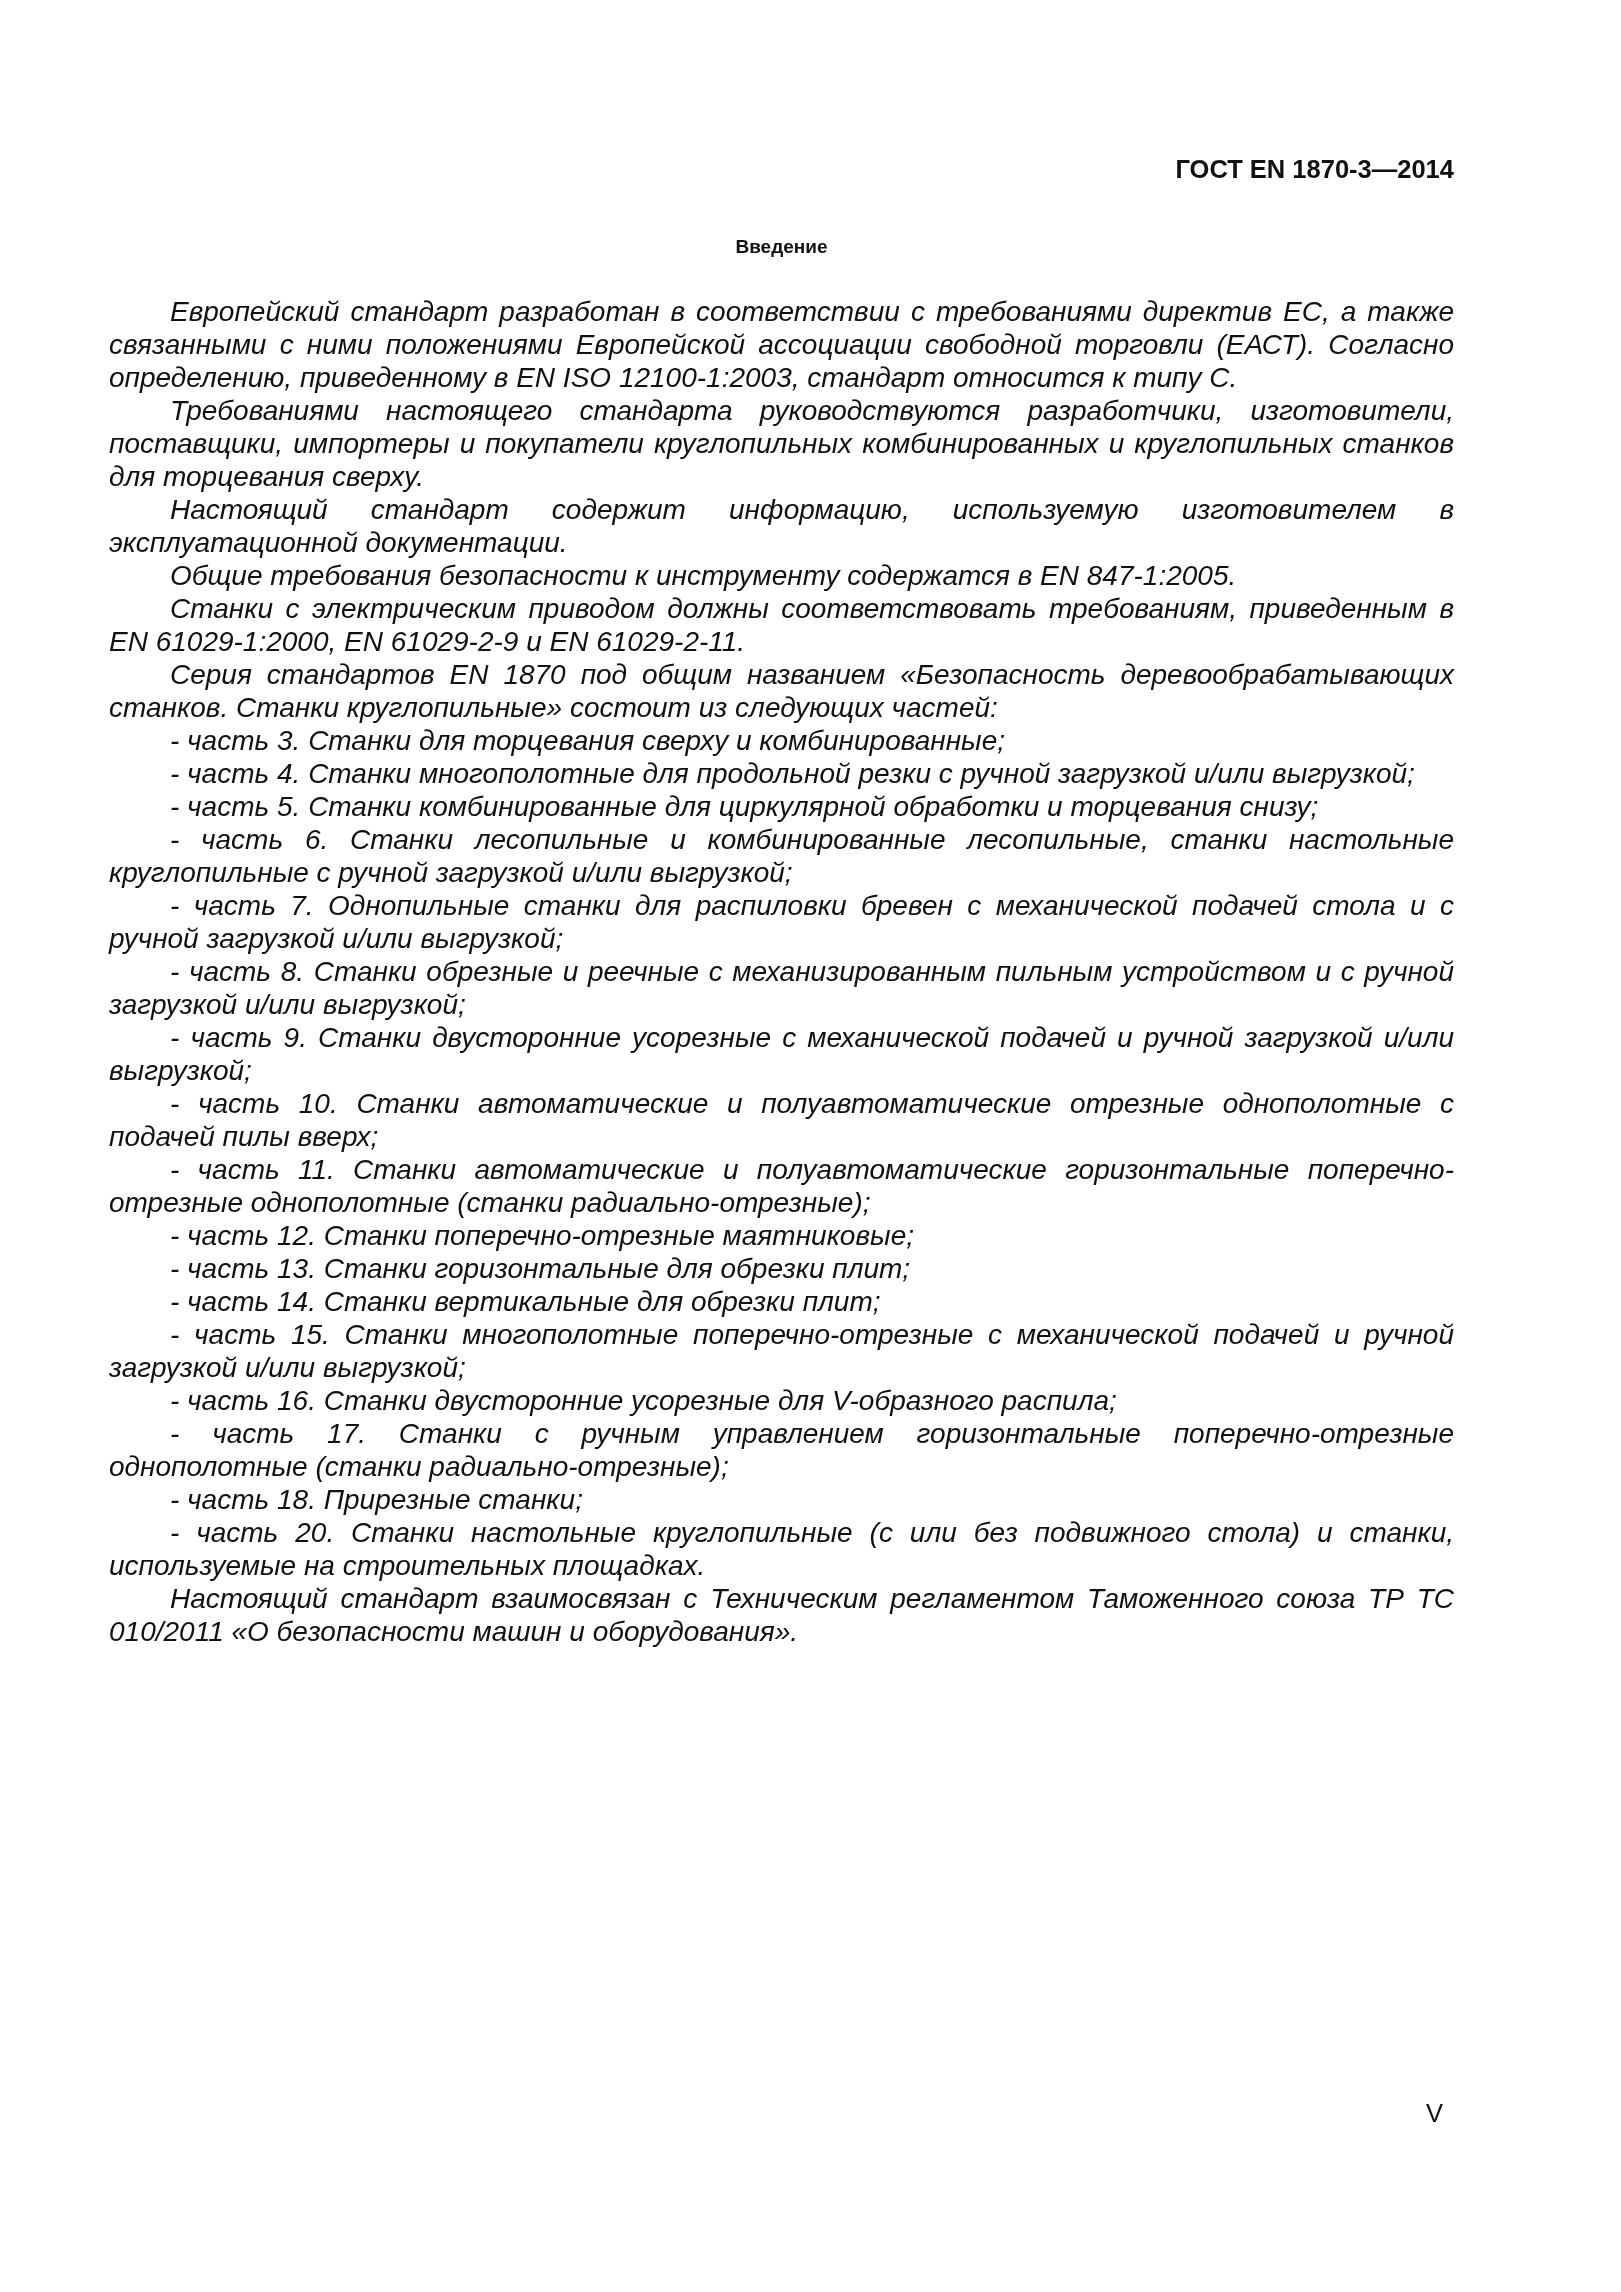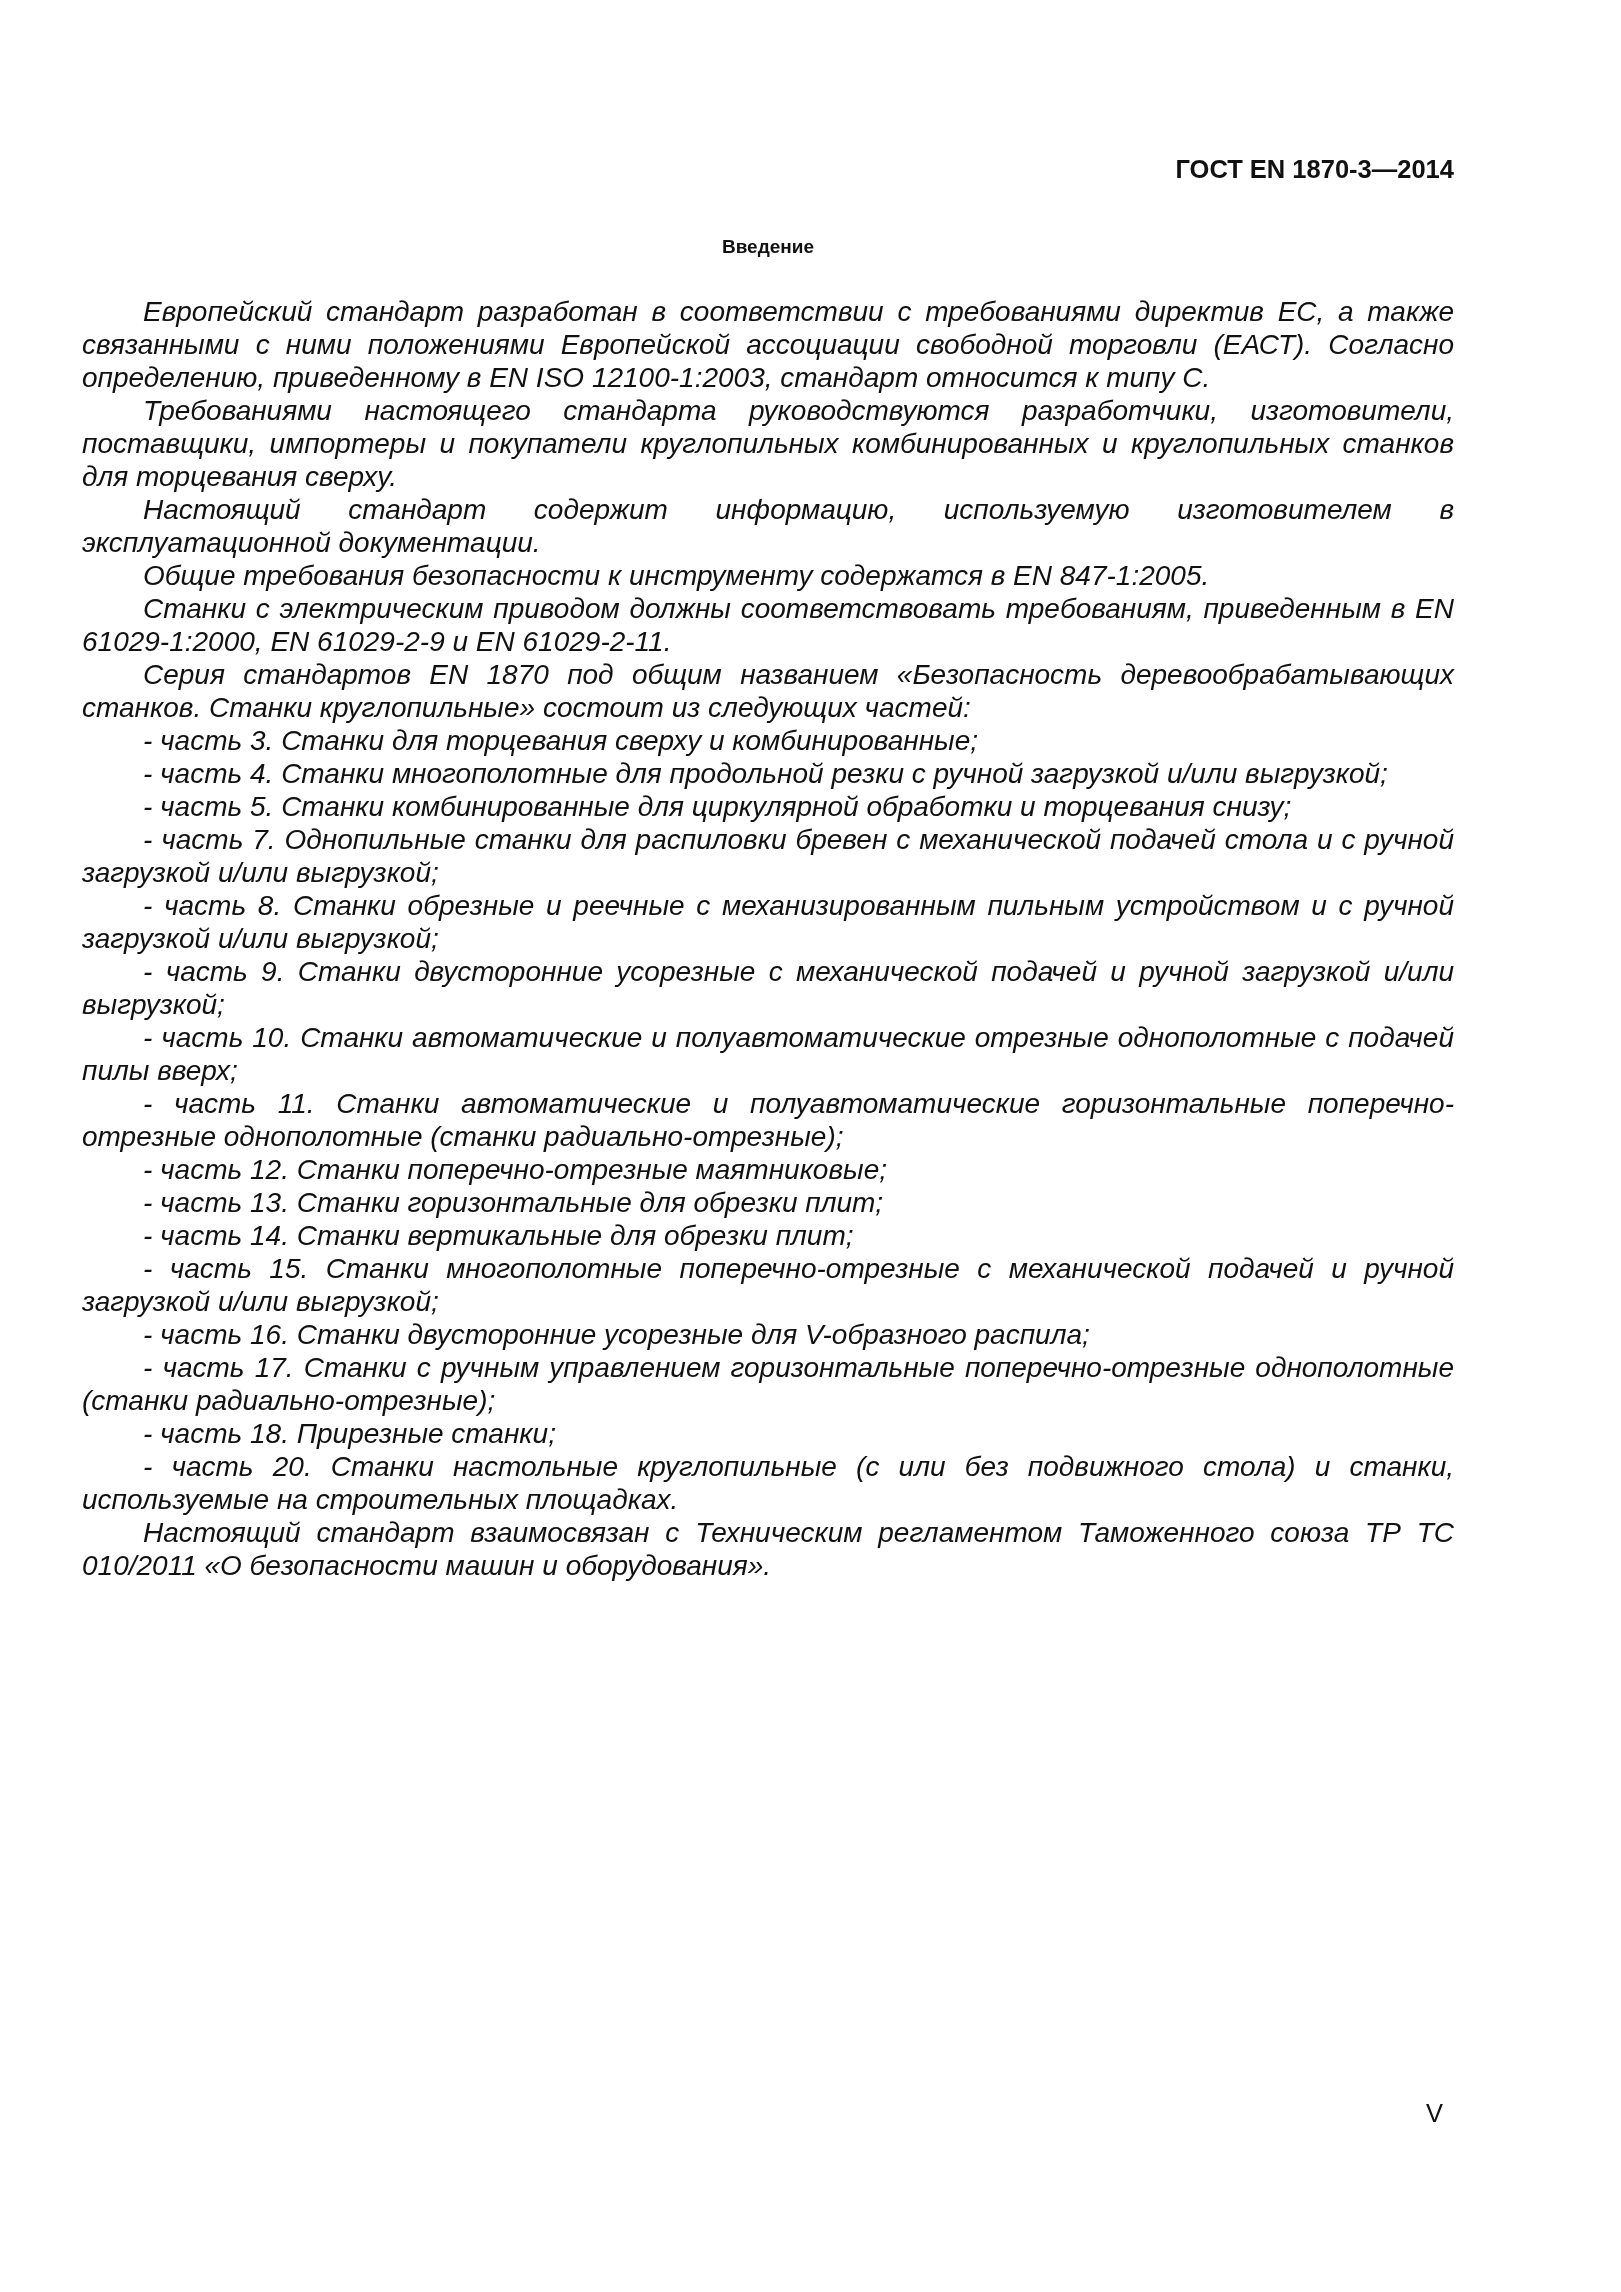--- a/index.html
+++ b/index.html
@@ -7,21 +7,21 @@
     padding: 0;
     background: #ffffff;
   }
   .page {
     position: relative;
     width: 1621px;
     height: 2293px;
     margin: 0 auto;
     background: #ffffff;
     box-sizing: border-box;
-    padding: 155px 167px 0 82px;
+    padding: 155px 167px 0 109px;
     font-family: "Liberation Sans", sans-serif;
     color: #111111;
     overflow: hidden;
   }
   .doc-code {
     text-align: right;
     font-weight: bold;
     font-size: 25.5px;
     line-height: 29px;
   }
@@ -59,20 +59,21 @@
   <div class="content">
       <p class="para">Европейский стандарт разработан в соответствии с требованиями директив ЕС, а также связанными с ними положениями Европейской ассоциации свободной торговли (ЕАСТ). Согласно определению, приведенному в EN ISO 12100-1:2003, стандарт относится к типу С.</p>
       <p class="para">Требованиями настоящего стандарта руководствуются разработчики, изготовители, поставщики, импортеры и покупатели круглопильных комбинированных и круглопильных станков для торцевания сверху.</p>
       <p class="para">Настоящий стандарт содержит информацию, используемую изготовителем в эксплуатационной документации.</p>
       <p class="para">Общие требования безопасности к инструменту содержатся в EN 847-1:2005.</p>
       <p class="para">Станки с электрическим приводом должны соответствовать требованиям, приведенным в EN 61029-1:2000, EN 61029-2-9 и EN 61029-2-11.</p>
       <p class="para">Серия стандартов EN 1870 под общим названием «Безопасность деревообрабатывающих станков. Станки круглопильные» состоит из следующих частей:</p>
       <p class="para">- часть 3. Станки для торцевания сверху и комбинированные;</p>
       <p class="para">- часть 4. Станки многополотные для продольной резки с ручной загрузкой и/или выгрузкой;</p>
       <p class="para">- часть 5. Станки комбинированные для циркулярной обработки и торцевания снизу;</p>
+      <p class="para">- часть 6. Станки лесопильные и комбинированные лесопильные, станки настольные круглопильные с ручной загрузкой и/или выгрузкой;</p>
       <p class="para">- часть 7. Однопильные станки для распиловки бревен с механической подачей стола и с ручной загрузкой и/или выгрузкой;</p>
       <p class="para">- часть 8. Станки обрезные и реечные с механизированным пильным устройством и с ручной загрузкой и/или выгрузкой;</p>
       <p class="para">- часть 9. Станки двусторонние усорезные с механической подачей и ручной загрузкой и/или выгрузкой;</p>
       <p class="para">- часть 10. Станки автоматические и полуавтоматические отрезные однополотные с подачей пилы вверх;</p>
       <p class="para">- часть 11. Станки автоматические и полуавтоматические горизонтальные поперечно-отрезные однополотные (станки радиально-отрезные);</p>
       <p class="para">- часть 12. Станки поперечно-отрезные маятниковые;</p>
       <p class="para">- часть 13. Станки горизонтальные для обрезки плит;</p>
       <p class="para">- часть 14. Станки вертикальные для обрезки плит;</p>
       <p class="para">- часть 15. Станки многополотные поперечно-отрезные с механической подачей и ручной загрузкой и/или выгрузкой;</p>
       <p class="para">- часть 16. Станки двусторонние усорезные для V-образного распила;</p>

